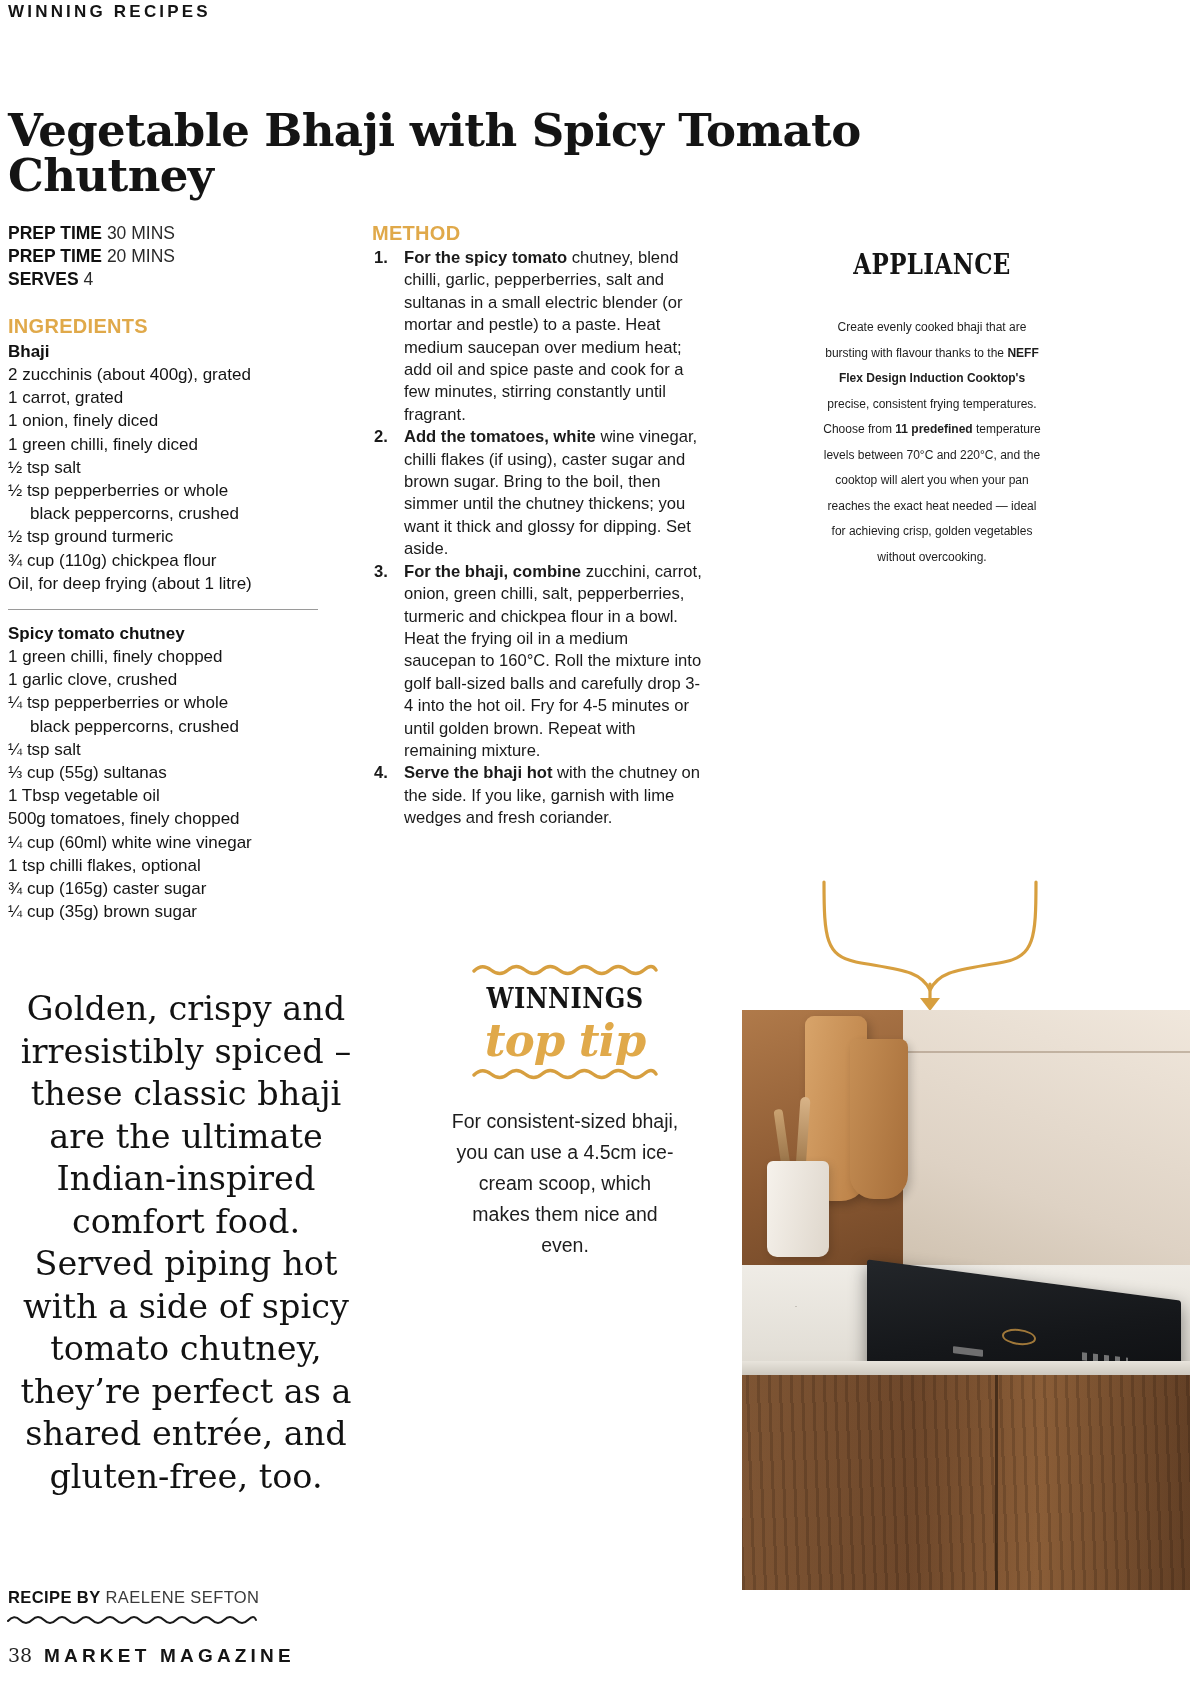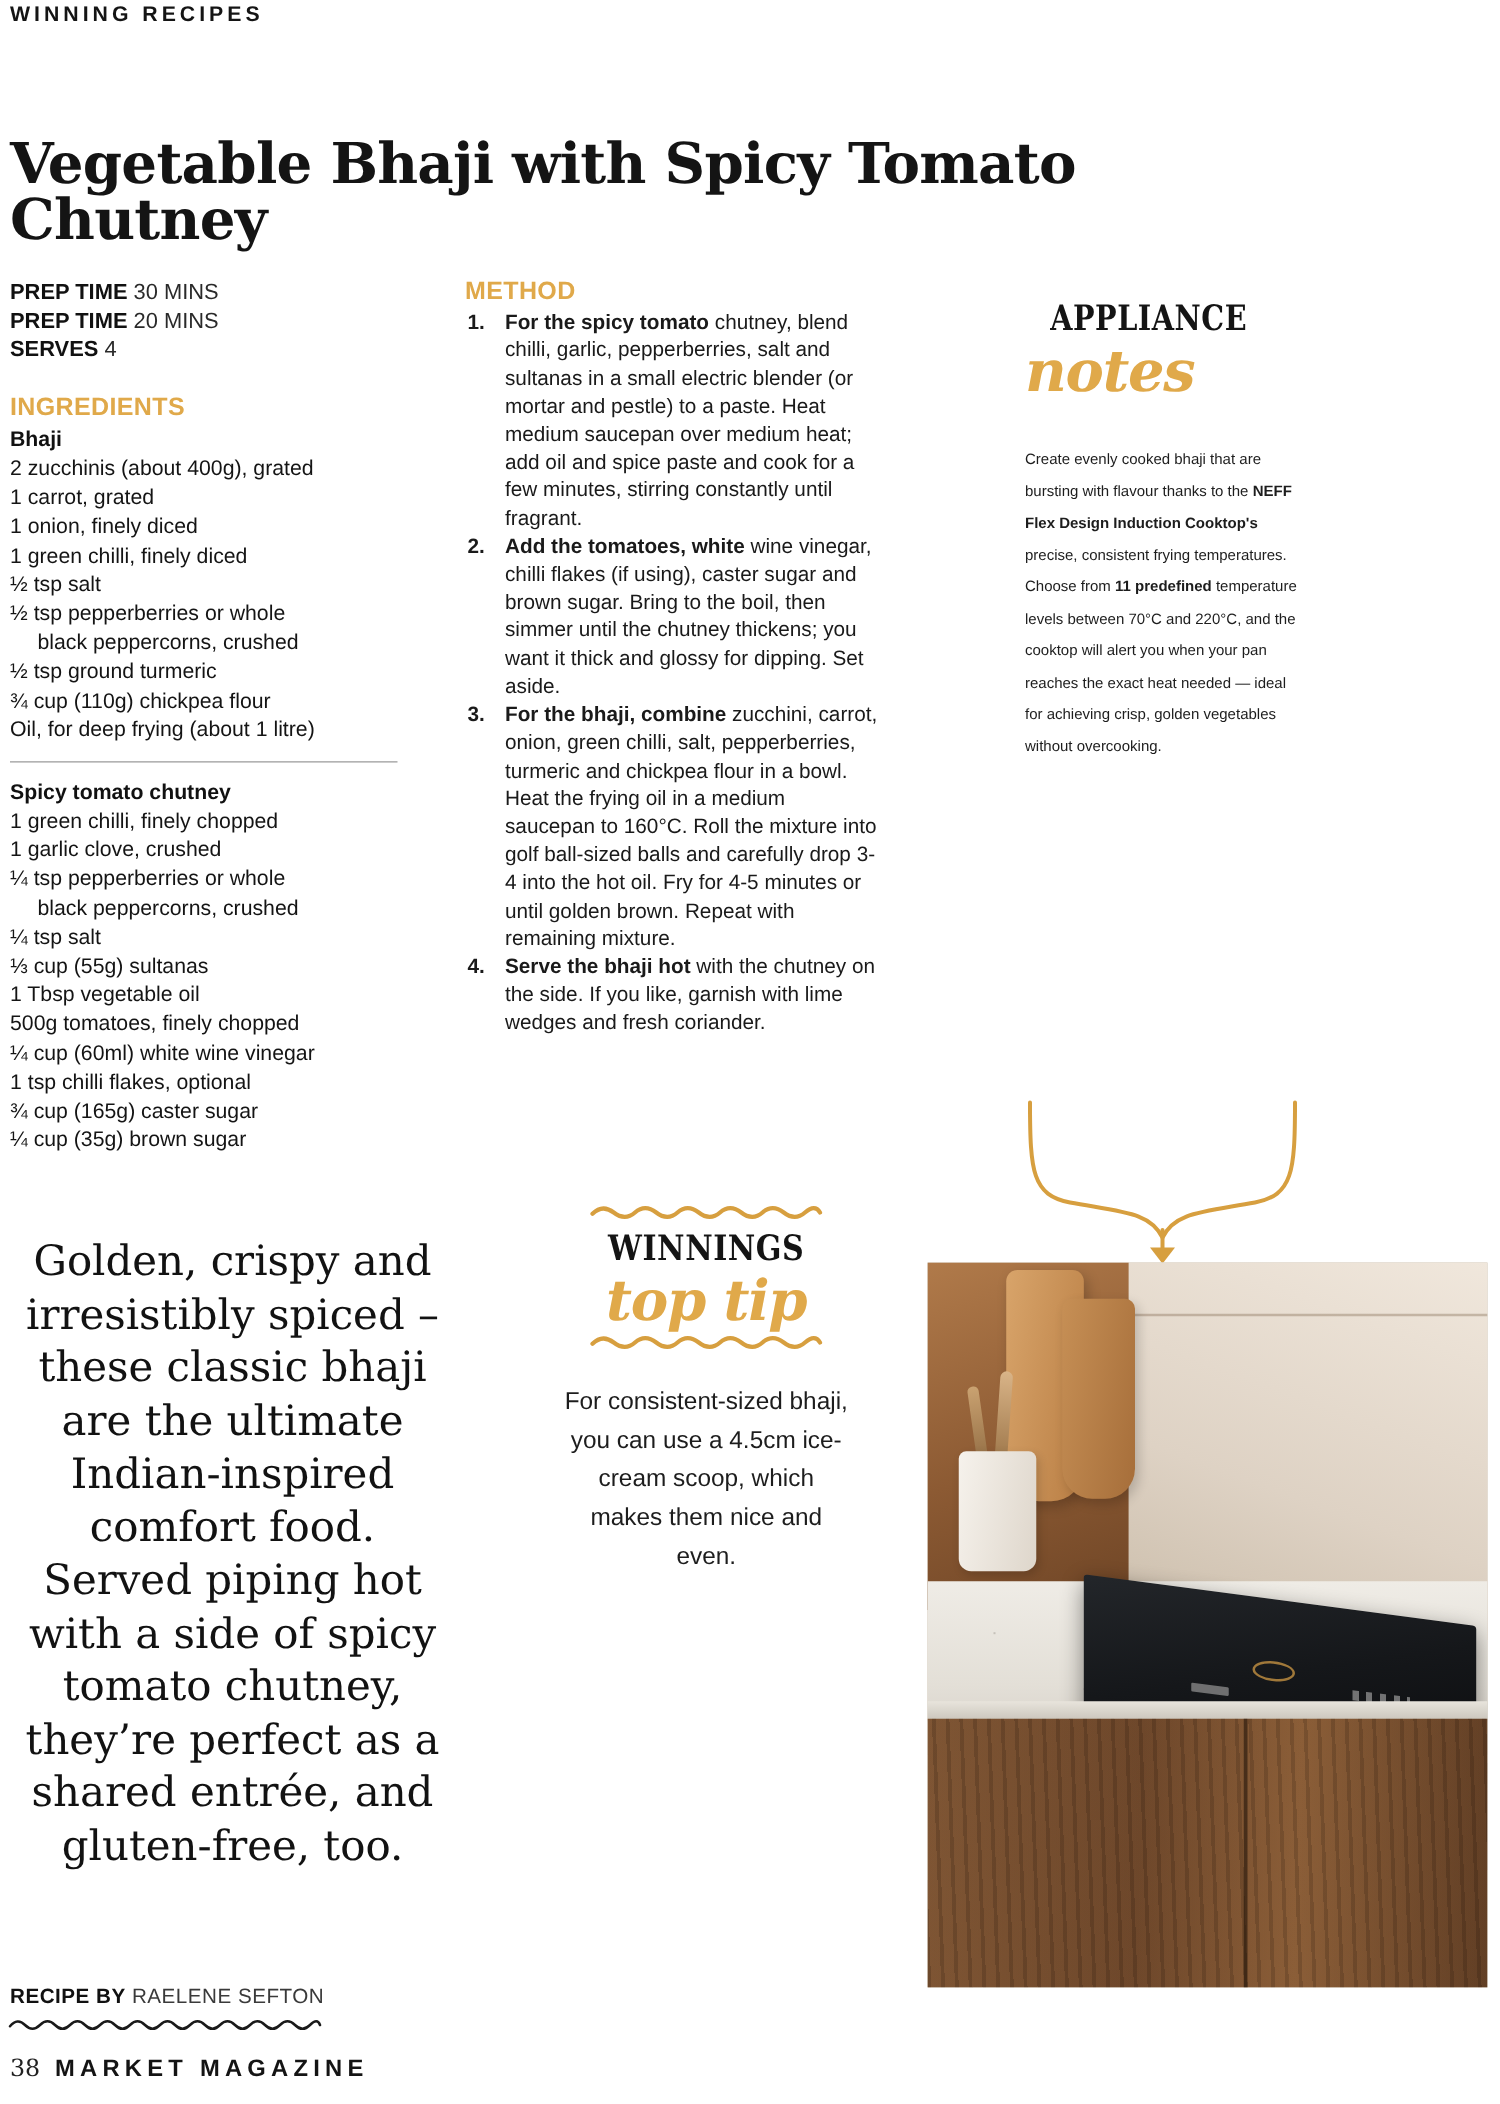--- a/index.html
+++ b/index.html
@@ -48,21 +48,21 @@
   .col-mid { position: absolute; left: 372px; top: 222px; width: 330px; }
   .method-head {
     color: #e0a94a; font-weight: 700; font-size: 20px;
     letter-spacing: 0.3px; margin-bottom: 2px;
   }
   .step { position: relative; padding-left: 32px; font-size: 16.6px; line-height: 22.4px; }
   .step .num { position: absolute; left: 2px; top: 0; font-weight: 700; }
   .step b { font-weight: 700; }
 
   
-  .col-right { position: absolute; left: 820px; top: 238px; width: 224px; }
+  .col-right { position: absolute; left: 820px; top: 248px; width: 224px; text-align: center; }
   .app-head {
     font-family: "DejaVu Serif", "Liberation Serif", serif;
     font-weight: 700; font-size: 28px; letter-spacing: 0.5px;
     color: #141414; transform: scaleX(0.82); transform-origin: center;
   }
   .app-script {
     font-family: "DejaVu Serif", "Liberation Serif", serif;
     font-style: italic; font-weight: 700;
     font-size: 46px; color: #e0a94a; line-height: 1.05;
     margin-top: 2px; letter-spacing: -1px;
@@ -230,21 +230,20 @@
     <div id="method-steps">
         <div class="step"><span class="num">1.</span><b>For the spicy tomato</b><span> chutney, blend chilli, garlic, pepperberries, salt and sultanas in a small electric blender (or mortar and pestle) to a paste. Heat medium saucepan over medium heat; add oil and spice paste and cook for a few minutes, stirring constantly until fragrant.</span></div>
         <div class="step"><span class="num">2.</span><b>Add the tomatoes, white</b><span> wine vinegar, chilli flakes (if using), caster sugar and brown sugar. Bring to the boil, then simmer until the chutney thickens; you want it thick and glossy for dipping. Set aside.</span></div>
         <div class="step"><span class="num">3.</span><b>For the bhaji, combine</b><span> zucchini, carrot, onion, green chilli, salt, pepperberries, turmeric and chickpea flour in a bowl. Heat the frying oil in a medium saucepan to 160°C. Roll the mixture into golf ball-sized balls and carefully drop 3-4 into the hot oil. Fry for 4-5 minutes or until golden brown. Repeat with remaining mixture.</span></div>
         <div class="step"><span class="num">4.</span><b>Serve the bhaji hot</b><span> with the chutney on the side. If you like, garnish with lime wedges and fresh coriander.</span></div>
       </div>
   </div>
 
   <div class="col-right">
     <div class="app-head">APPLIANCE</div>
-    <div class="app-script">notes</div>
     <div class="app-body">
       <span>Create evenly cooked bhaji that are bursting with flavour thanks to the </span><b>NEFF Flex Design Induction Cooktop's</b><span> precise, consistent frying temperatures. Choose from </span><b>11 predefined</b><span> temperature levels between 70°C and 220°C, and the cooktop will alert you when your pan reaches the exact heat needed — ideal for achieving crisp, golden vegetables without overcooking.</span>
     </div>
   </div>
 
   <svg class="bracket-arrow" viewBox="0 0 240 130">
     <path d="M12 2 C12 58, 14 76, 44 82 C88 90, 108 90, 118 110 C128 90, 148 90, 192 82 C222 76, 224 58, 224 2" fill="none" stroke="#d79f3f" stroke-width="3.2" stroke-linecap="round"></path>
     <path d="M118 104 L118 126" fill="none" stroke="#d79f3f" stroke-width="3.2" stroke-linecap="round"></path>
     <path d="M108 118 L118 131 L128 118 Z" fill="#d79f3f"></path>
   </svg>

